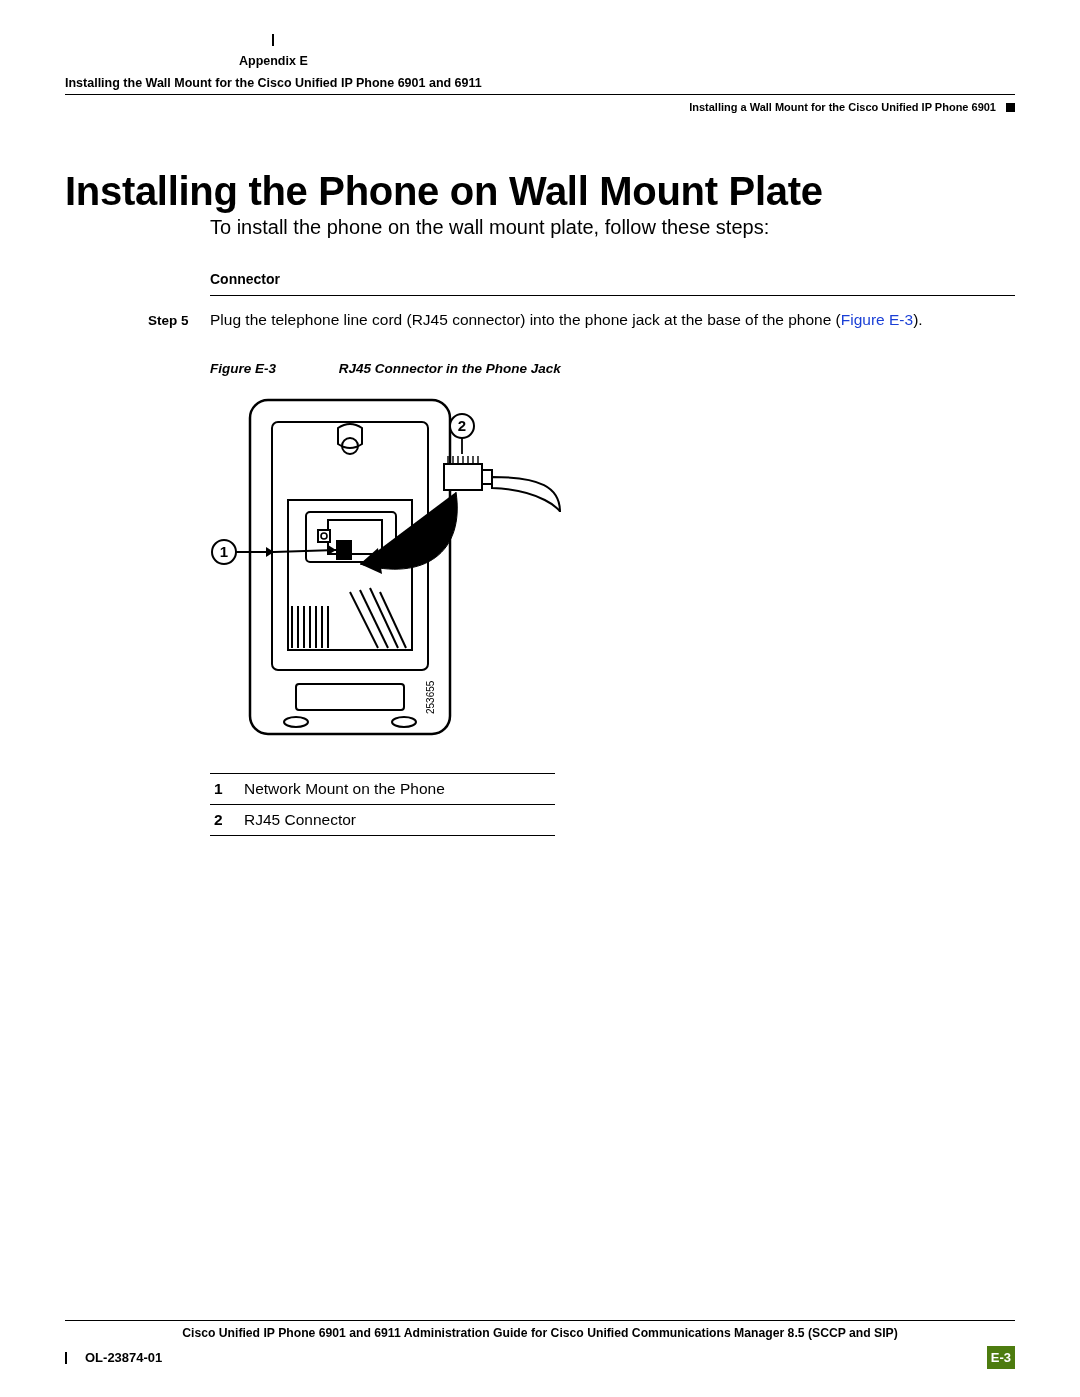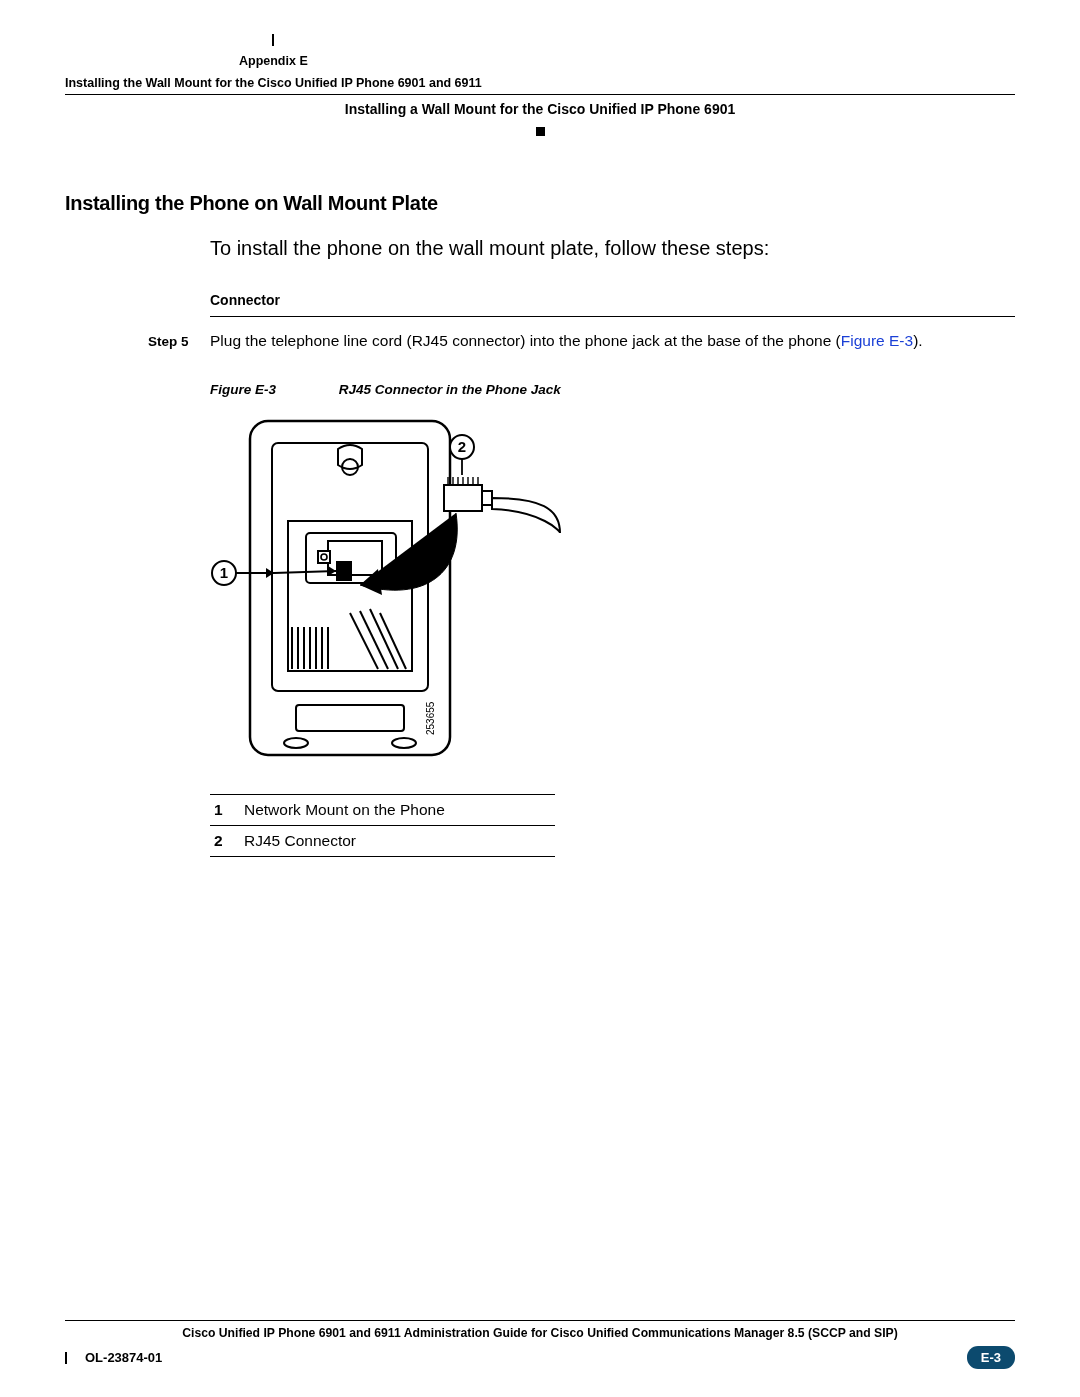--- a/index.html
+++ b/index.html
@@ -32,35 +32,33 @@
   .header-left {
     display: flex;
     align-items: center;
     gap: 8px;
     flex-direction: column;
   }
   .section-marker {
     width: 9px; height: 9px; background: #000; display: inline-block;
   }
   .header-sub {
-    font-size: 14px;
+    font-size: 11px;
     font-weight: bold;
     text-align: right;
     padding: 6px 0 6px 0;
     display: flex;
     justify-content: flex-end;
     align-items: center;
     gap: 10px;
-    flex-direction: column;
   }
   .h1 {
-    font-size: 20px;
+    font-size: 40px;
     font-weight: bold;
     margin-top: 50px;
-    margin-bottom: 20px;
     letter-spacing: -0.3px;
   }
   .intro {
     font-size: 20px;
     margin-left: 145px;
     margin-bottom: 30px;
     line-height: 1.35;
   }
   .procedure-label {
     font-size: 14px;
@@ -137,24 +135,23 @@
     white-space: nowrap;
   }
   .footer-bottom {
     display: flex;
     justify-content: space-between;
     align-items: center;
     font-size: 13px;
     font-weight: bold;
   }
   .pg-badge {
-    background: #0c4a6e;
+    background: #4d7c0f;
     color: #fff;
-    padding: 4px 14px;
-    border-radius: 11px;
+    padding: 4px 4px;
   }
   .footer-left {
     display: flex; align-items: center; gap: 18px;
   }
   .tick { width: 2px; height: 12px; background:#000; display:inline-block;}
 </style>
 </head>
 <body>
 
 <div class="page">

